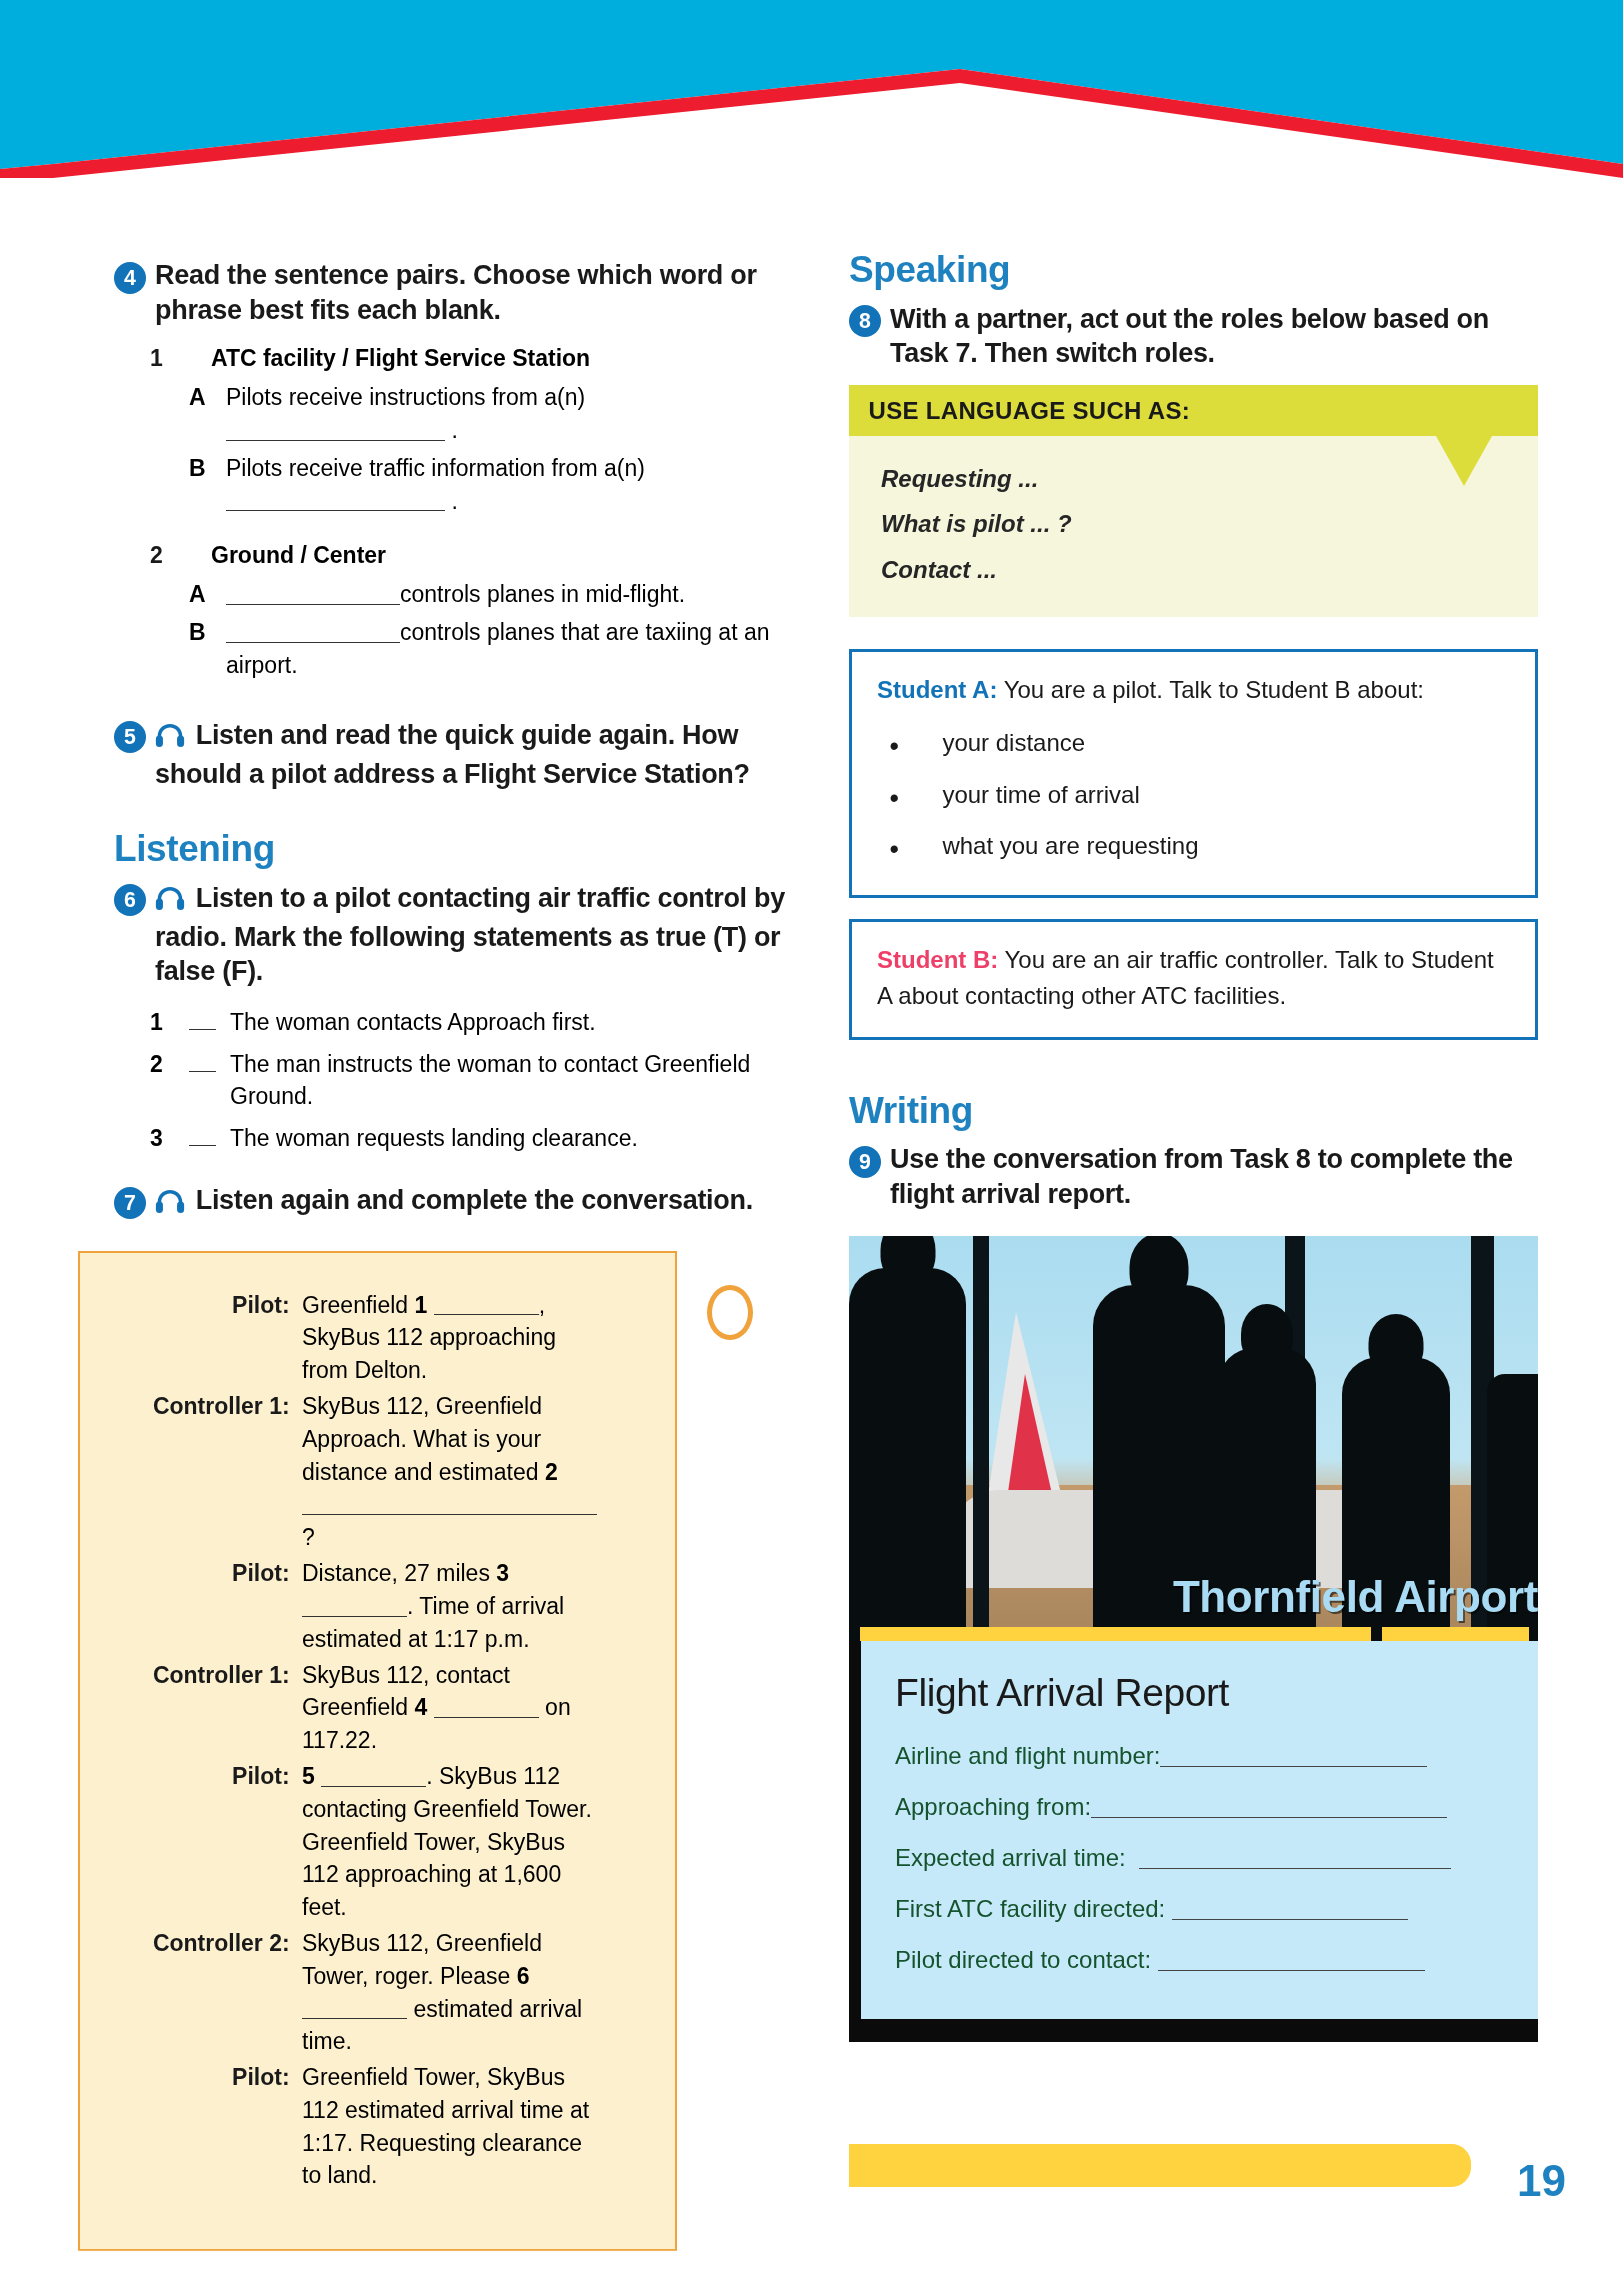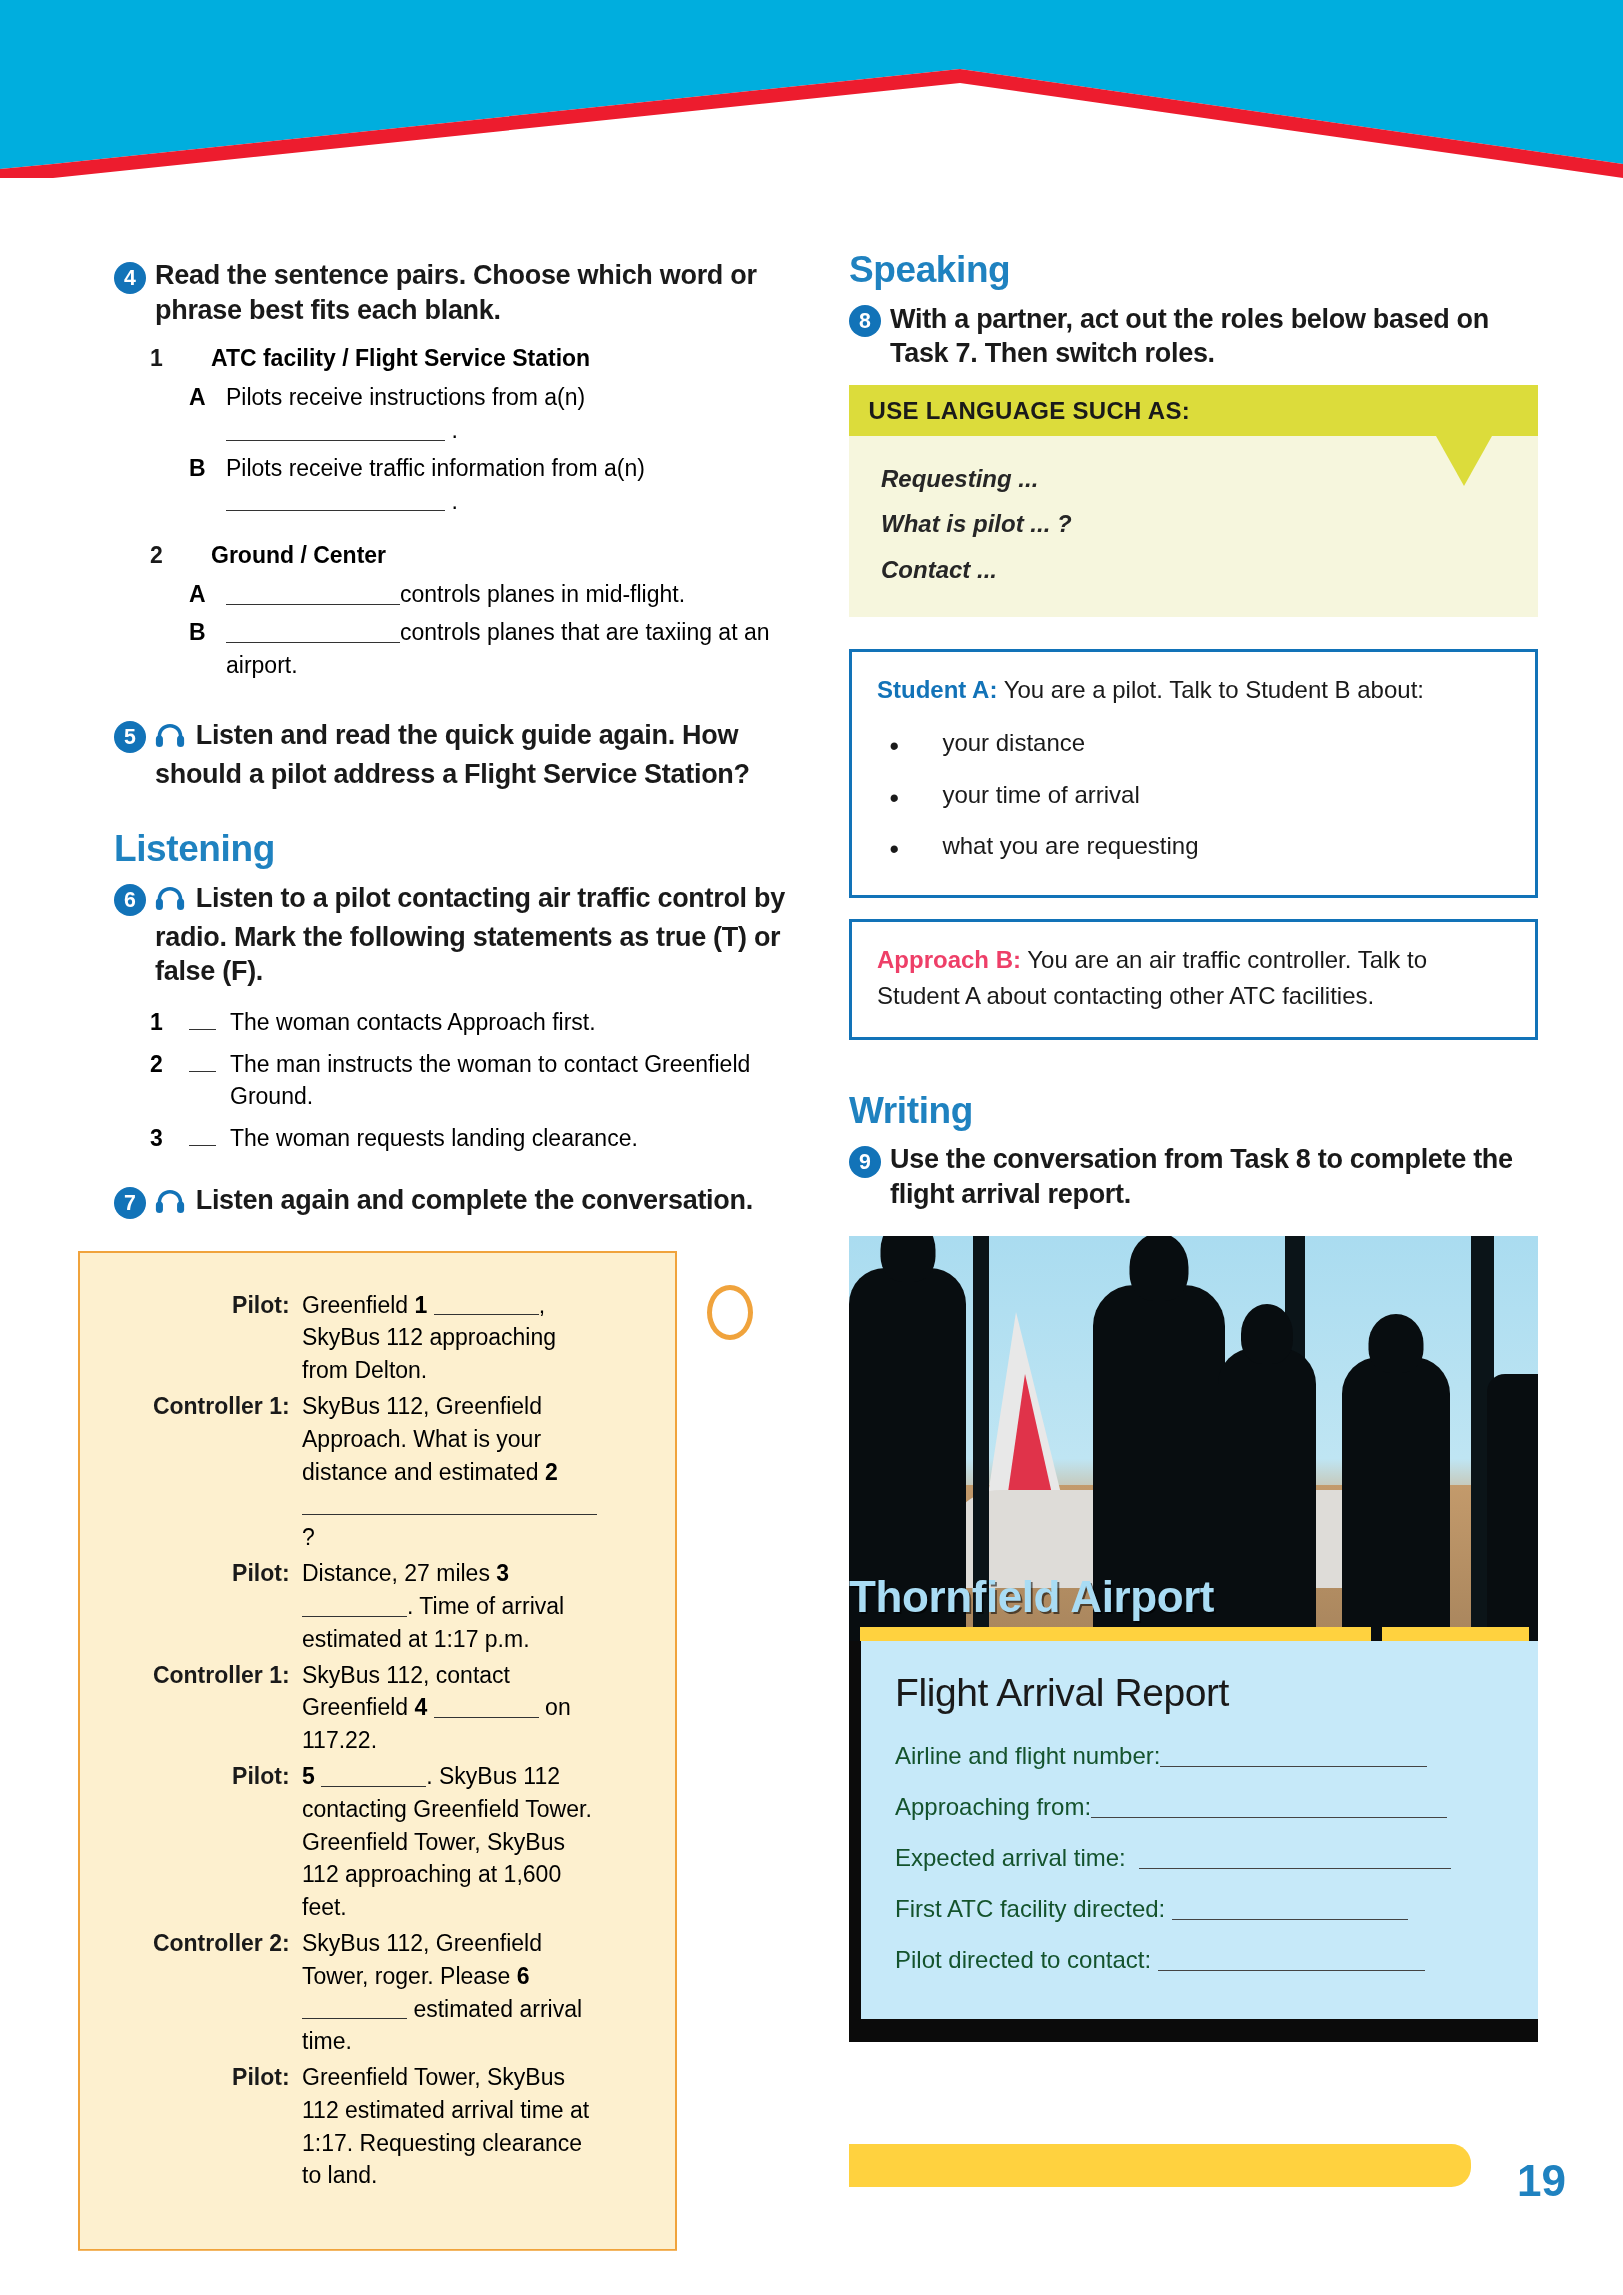--- a/index.html
+++ b/index.html
@@ -319,21 +319,21 @@
   .sil .head {
     position: absolute;
     left: 50%; transform: translateX(-50%);
     top: -0.9px;
     border-radius: 50% 50% 40% 40%;
     background: #080d10;
   }
   .photo-title {
     position: absolute;
     left: 0; right: 0; bottom: 19.6px;
-    text-align: left;
+    text-align: right;
     font-size: 44px;
     font-weight: bold;
     color: #a9dcf4;
     letter-spacing: -0.4px;
     text-shadow: 1.8px 1.8px 0 rgba(0,0,0,0.55);
     z-index: 6;
   }
   .photo-ystripe {
     position: absolute;
     left: 0; bottom: 0;
@@ -580,21 +580,21 @@
         <span class="lbl-a">Student A:</span><span> You are a pilot. Talk to Student B about:</span>
       </div>
       <ul class="bullets">
         <li>your distance</li>
         <li>your time of arrival</li>
         <li>what you are requesting</li>
       </ul>
     </div>
 
     <div class="student-box b">
-      <span class="lbl-b">Approach B:</span><span> You are an air traffic controller. Talk to Student A about contacting other ATC facilities.</span>
+      <span class="lbl-b">Student B:</span><span> You are an air traffic controller. Talk to Student A about contacting other ATC facilities.</span>
     </div>
 
     <div class="section-head" style="margin-top:50px;">Writing</div>
 
     <div class="task">
       <div class="task-num">9</div>
       <div class="task-text">Use the conversation from Task 8 to complete the flight arrival report.</div>
     </div>
 
     <div class="card">

